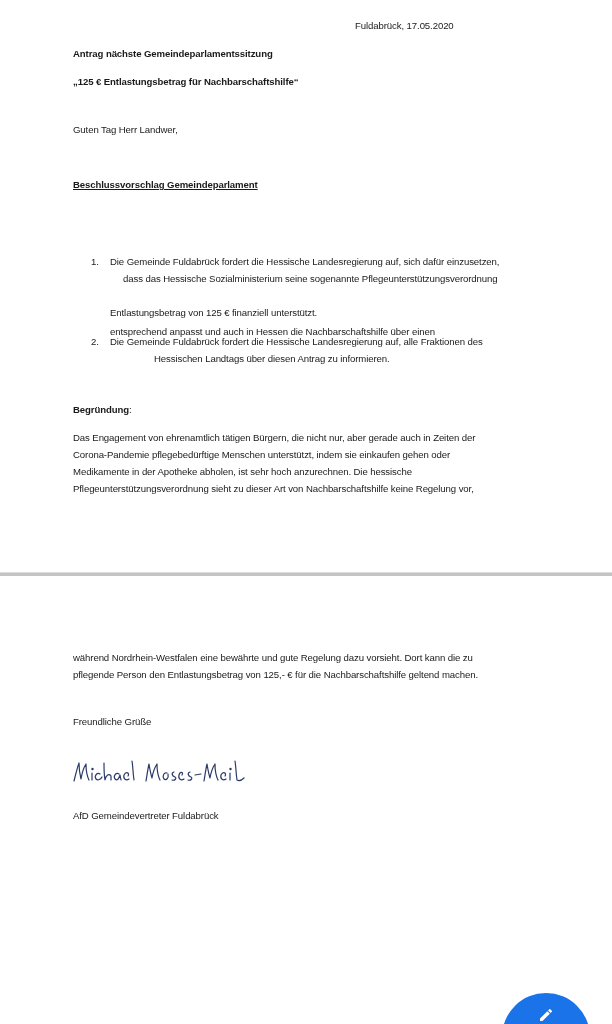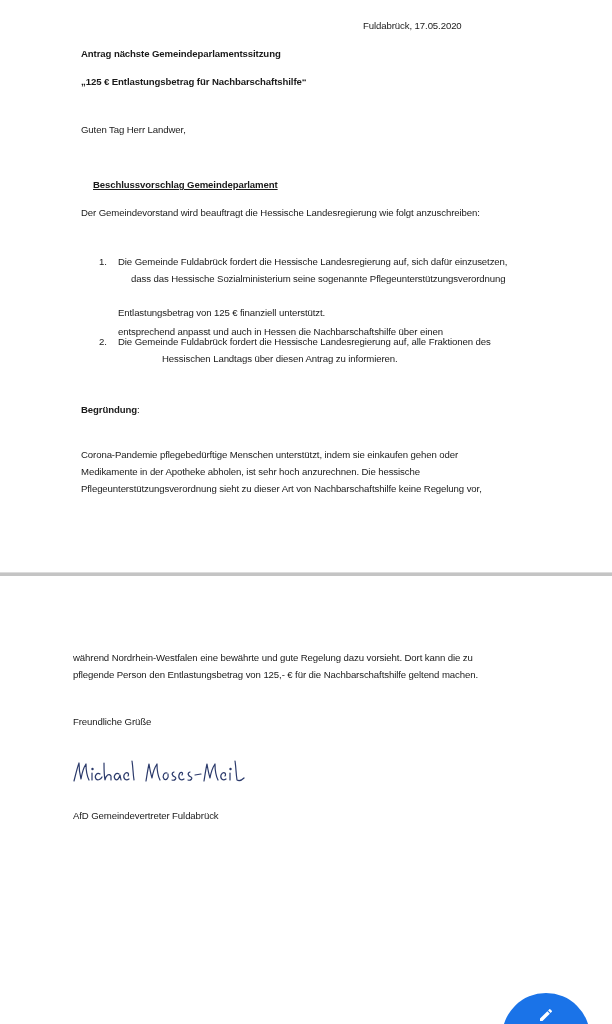--- a/index.html
+++ b/index.html
@@ -12,21 +12,21 @@
       height: 1024px;
       position: relative;
       overflow: hidden;
       font-family: "Liberation Sans", "DejaVu Sans", sans-serif;
       color: #1a1a1a;
       font-size: 9.6px;
       letter-spacing: -0.1px;
     }
     .page {
       position: absolute;
-      left: 8px;
+      left: 0;
       width: 507px;
       background: #ffffff;
     }
     #page1 { top: 0; height: 572px; }
     #page2 { top: 576px; height: 448px; }
     .page-divider {
       position: absolute;
       left: 0;
       top: 572px;
       width: 612px;
@@ -92,42 +92,42 @@
 <body>
 
 <div class="page" id="page1">
   <div class="date">Fuldabrück, 17.05.2020</div>
 
   <div class="line bold" style="top:48px;">Antrag nächste Gemeindeparlamentssitzung</div>
   <div class="line bold" style="top:76px;">„125 € Entlastungsbetrag für Nachbarschaftshilfe“</div>
 
   <div class="line" style="top:124px;">Guten Tag Herr Landwer,</div>
 
-  <div class="line bold underline" style="top:179px;margin-left:12px;">Beschlussvorschlag Gemeindeparlament</div>
-  <div class="line" style="top:207px;">Der Gemeindevorstand wird beauftragt die Hessische Landesregierung wie folgt anzuschreiben:</div>
+  <div class="line bold underline" style="top:179px;">Beschlussvorschlag Gemeindeparlament</div>
 
   <div>
     <div>
       <div class="list-num" style="top:256px;">1.</div>
       <div class="list-text" style="top:256px;">Die Gemeinde Fuldabrück fordert die Hessische Landesregierung auf, sich dafür einzusetzen,</div>
       <div class="list-text" style="top:273px;margin-left:13px;">dass das Hessische Sozialministerium seine sogenannte Pflegeunterstützungsverordnung</div>
       <div class="list-text" style="top:290px;margin-top:36px;">entsprechend anpasst und auch in Hessen die Nachbarschaftshilfe über einen</div>
       <div class="list-text" style="top:307px;">Entlastungsbetrag von 125 € finanziell unterstützt.</div>
     </div>
     <div>
       <div class="list-num" style="top:336px;">2.</div>
       <div class="list-text" style="top:336px;">Die Gemeinde Fuldabrück fordert die Hessische Landesregierung auf,  alle Fraktionen des</div>
       <div class="list-text" style="top:353px;margin-left:44px;">Hessischen Landtags über diesen Antrag zu informieren.</div>
     </div>
   </div>
 
   <div class="line" style="top:404px;">
     <span class="bold">Begründung</span><span>:</span>
   </div>
 
+  <div class="line" style="top:432px;">Das Engagement von ehrenamtlich tätigen Bürgern, die nicht nur, aber gerade auch in Zeiten der</div>
   <div class="line" style="top:449px;">Corona-Pandemie pflegebedürftige Menschen unterstützt, indem sie einkaufen gehen oder</div>
   <div class="line" style="top:466px;">Medikamente in der Apotheke abholen, ist sehr hoch anzurechnen. Die hessische</div>
   <div class="line" style="top:483px;">Pflegeunterstützungsverordnung sieht zu dieser Art von Nachbarschaftshilfe  keine Regelung vor,</div>
 </div>
 
 <div class="page-divider"></div>
 
 <div class="page" id="page2"></div>
 
 <div class="line" style="top:652px;">während Nordrhein-Westfalen eine bewährte und gute Regelung dazu vorsieht. Dort kann die zu</div>

